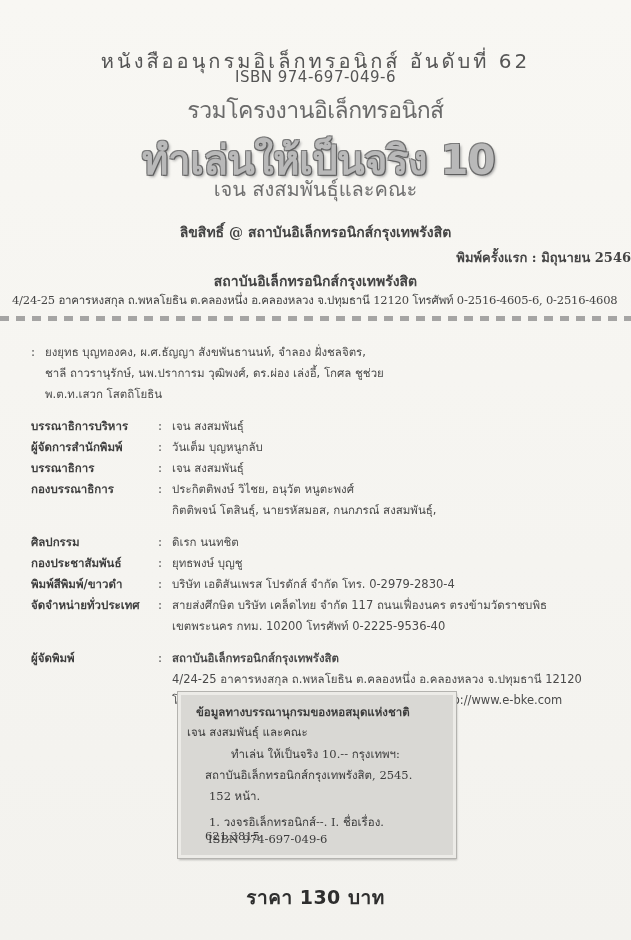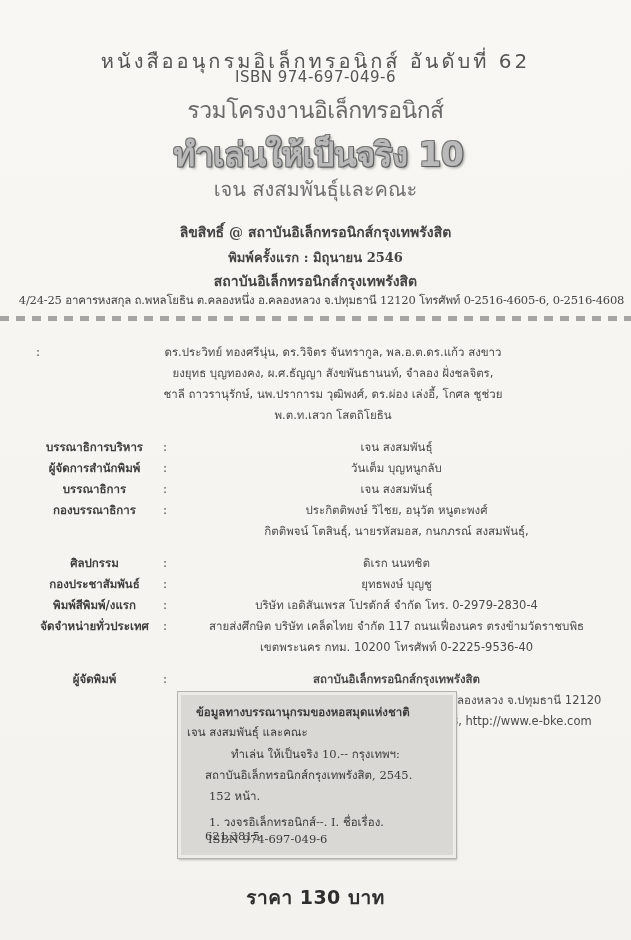--- a/index.html
+++ b/index.html
@@ -4,35 +4,35 @@
   <style>
     html, body { margin: 0; padding: 0; }
     body {
       width: 631px; height: 940px; overflow: hidden;
       background: #f6f5f1;
       font-family: "DejaVu Serif", serif;
       color: #3a3a3a;
       position: relative;
     }
     .page { position: absolute; inset: 0; background: linear-gradient(180deg, #f8f7f3 0%, #f3f2ee 100%); }
-    .abs { position: absolute; text-align: center; }
+    .abs { position: absolute; }
     .center { left: 0; right: 0; text-align: center; }
 
     .series { top: 45px; font-family: "DejaVu Sans", sans-serif; font-size: 20px; letter-spacing: 3px; color: #555; }
     .isbn-top { top: 68px; font-family: "DejaVu Sans", sans-serif; font-size: 15px; color: #555; letter-spacing: 0.5px; }
     .subtitle { top: 92px; font-family: "DejaVu Sans", sans-serif; font-size: 23px; color: #6a6a6a; font-weight: normal; letter-spacing: -0.5px; }
     .main-title {
-      top: 128px; font-family: "DejaVu Sans", sans-serif; font-size: 33px; font-weight: bold;
+      top: 128px; font-family: "DejaVu Sans", sans-serif; font-size: 40px; font-weight: bold;
       color: #b9b9b9; letter-spacing: -0.5px;
       text-shadow: 1px 1px 0 #5d5d5d, -1px -1px 0 #7c7c7c, 1px -1px 0 #6f6f6f, -1px 1px 0 #6f6f6f, 2px 2px 3px #9a9a9a;
       margin-left: 6px;
     }
     .author-line { top: 173px; font-family: "DejaVu Sans", sans-serif; font-size: 20px; color: #707070; }
     .copyright { top: 221px; font-size: 14px; font-weight: bold; color: #444; }
-    .first-print { top: 247px; font-size: 13px; font-weight: bold; color: #444; }
+    .first-print { top: 247px; font-size: 13px; font-weight: bold; color: #444; text-align: right; }
     .publisher-name { top: 270px; font-size: 14px; font-weight: bold; color: #444; }
     .publisher-addr { top: 291px; left: 12px; right: 0; font-size: 11.5px; color: #444; white-space: nowrap; letter-spacing: -0.2px; }
 
     .dashes {
       top: 316px; left: 0; width: 631px; height: 5px;
       background: repeating-linear-gradient(90deg, #8a8a8a 0 9px, transparent 9px 16px);
       opacity: 0.75;
     }
 
     .credits { top: 342px; left: 31px; width: 590px; font-size: 12px; color: #444; }
@@ -72,21 +72,20 @@
   <div class="abs center first-print">พิมพ์ครั้งแรก : มิถุนายน 2546</div>
   <div class="abs center publisher-name">สถาบันอิเล็กทรอนิกส์กรุงเทพรังสิต</div>
   <div class="abs publisher-addr">4/24-25 อาคารหงสกุล ถ.พหลโยธิน ต.คลองหนึ่ง อ.คลองหลวง จ.ปทุมธานี 12120  โทรศัพท์ 0-2516-4605-6, 0-2516-4608</div>
 
   <div class="abs dashes"></div>
 
   <div class="abs credits">
     <div class="row">
       <span class="colon">:</span>
       <span class="val">
-        <span class="line">ดร.ประวิทย์ ทองศรีนุ่น, ดร.วิจิตร จันทรากูล, พล.อ.ต.ดร.แก้ว สงขาว</span>
         <span class="line">ยงยุทธ บุญทองคง, ผ.ศ.ธัญญา สังขพันธานนท์, จำลอง ฝั่งชลจิตร,</span>
         <span class="line">ชาลี ถาวรานุรักษ์, นพ.ปราการม วุฒิพงศ์, ดร.ผ่อง เล่งอี้, โกศล ชูช่วย</span>
         <span class="line">พ.ต.ท.เสวก โสตถิโยธิน</span>
       </span>
     </div>
     <div class="gap"></div>
     <div class="row">
       <span class="lbl">บรรณาธิการบริหาร</span>
       <span class="colon">:</span>
       <span class="val">เจน สงสมพันธุ์</span>
@@ -114,21 +113,21 @@
       <span class="lbl">ศิลปกรรม</span>
       <span class="colon">:</span>
       <span class="val">ดิเรก  นนทชิต</span>
     </div>
     <div class="row">
       <span class="lbl">กองประชาสัมพันธ์</span>
       <span class="colon">:</span>
       <span class="val">ยุทธพงษ์  บุญชู</span>
     </div>
     <div class="row">
-      <span class="lbl">พิมพ์สีพิมพ์/งแรก</span>
+      <span class="lbl">พิมพ์สีพิมพ์/ขาวดำ</span>
       <span class="colon">:</span>
       <span class="val">บริษัท เอดิสันเพรส โปรดักส์ จำกัด โทร. 0-2979-2830-4</span>
     </div>
     <div class="row">
       <span class="lbl">จัดจำหน่ายทั่วประเทศ</span>
       <span class="colon">:</span>
       <span class="val">
         <span class="line">สายส่งศึกษิต บริษัท เคล็ดไทย จำกัด  117 ถนนเฟื่องนคร ตรงข้ามวัดราชบพิธ</span>
         <span class="line">เขตพระนคร  กทม. 10200 โทรศัพท์ 0-2225-9536-40</span>
       </span>

